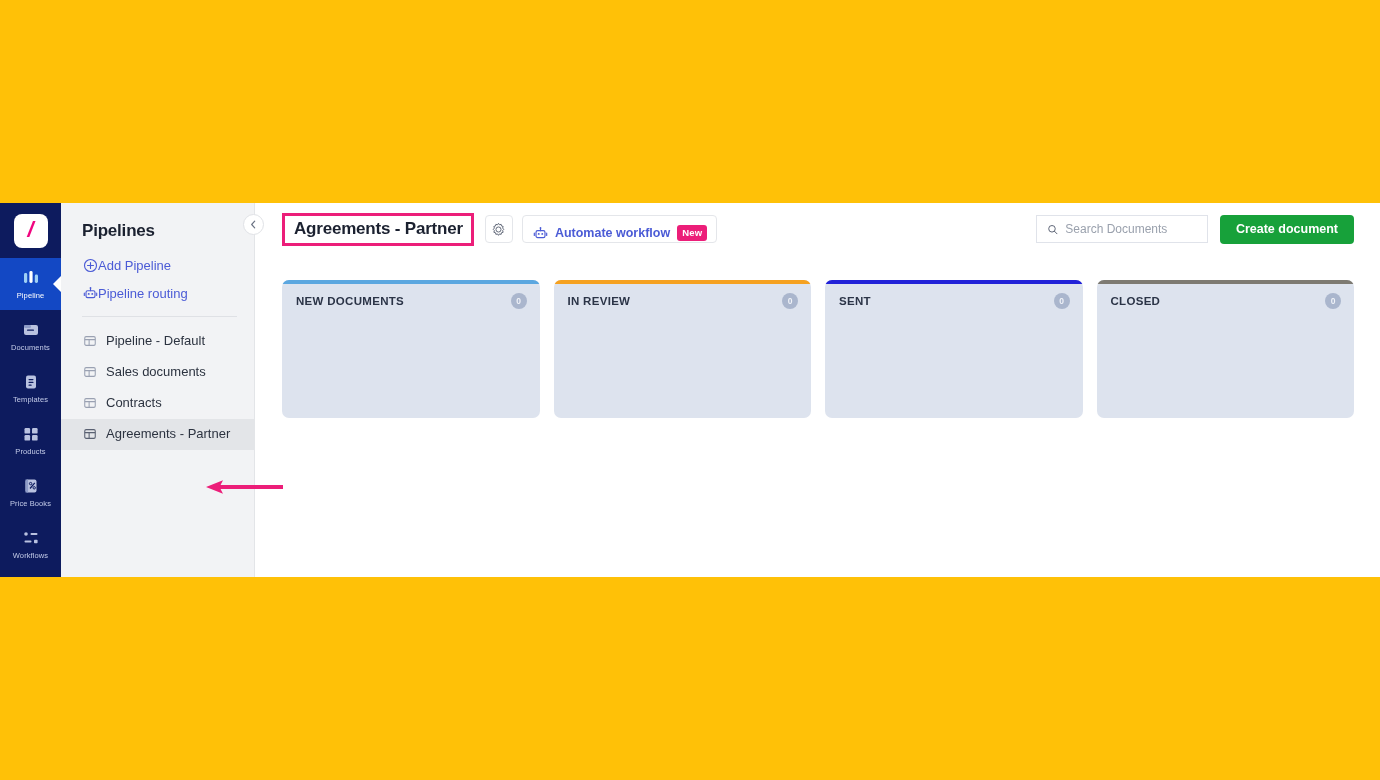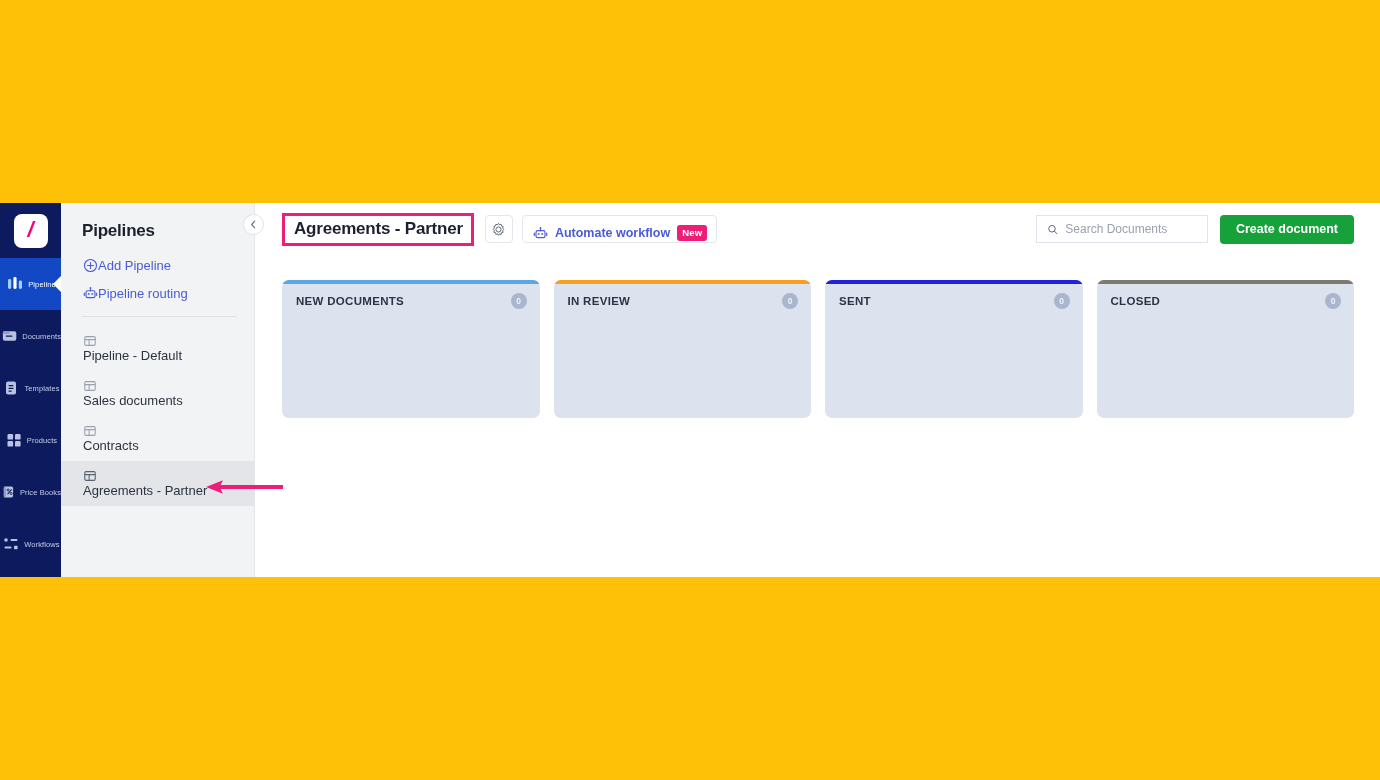--- a/index.html
+++ b/index.html
@@ -32,21 +32,21 @@
     background: #ffffff; border-radius: 8px;
     display: flex; align-items: center; justify-content: center;
   }
   .logo-slash {
     font-size: 22px; font-weight: 700; color: #f0047f;
     font-style: italic; line-height: 1; transform: translateY(-1px);
   }
   .rail-item {
     position: relative;
     width: 61px; height: 52px;
-    display: flex; flex-direction: row;
+    display: flex; flex-direction: column;
     align-items: center; justify-content: center;
     gap: 3px; cursor: pointer;
   }
   .rail-item.active { background: #1348c4; }
   .rail-item.active::after {
     content: ""; position: absolute; right: -1px; top: 50%;
     transform: translateY(-50%);
     border-top: 9px solid transparent;
     border-bottom: 9px solid transparent;
     border-right: 9px solid #ffffff;
@@ -75,24 +75,24 @@
     display: flex; align-items: center; gap: 0;
     padding: 0 0 0 22px; height: 28px;
     color: #4b5bd6; font-size: 13px; cursor: pointer;
   }
   .panel-link .licon { width: 15px; height: 15px; flex: 0 0 15px; }
   .panel-sep {
     height: 1px; background: #dfe1e5;
     margin: 9px 17px 9px 21px;
   }
   .pipeline-item {
-    display: flex; align-items: flex-start; gap: 0;
+    display: flex; align-items: flex-start; gap: 9px;
     padding: 7px 12px 7px 22px;
     font-size: 13px; color: #2c3340; cursor: pointer;
-    line-height: 16px; min-height: 31px; flex-direction: column;
+    line-height: 16px; min-height: 31px;
   }
   .pipeline-item.selected { background: #e3e5e8; }
   .pipeline-item .bicon { width: 14px; height: 14px; flex: 0 0 14px; margin-top: 1px; }
 
   
   #collapse-btn {
     position: absolute; right: -10px; top: 11px;
     width: 21px; height: 21px; border-radius: 50%;
     background: #ffffff; border: 1px solid #e0e2e6;
     display: flex; align-items: center; justify-content: center;

